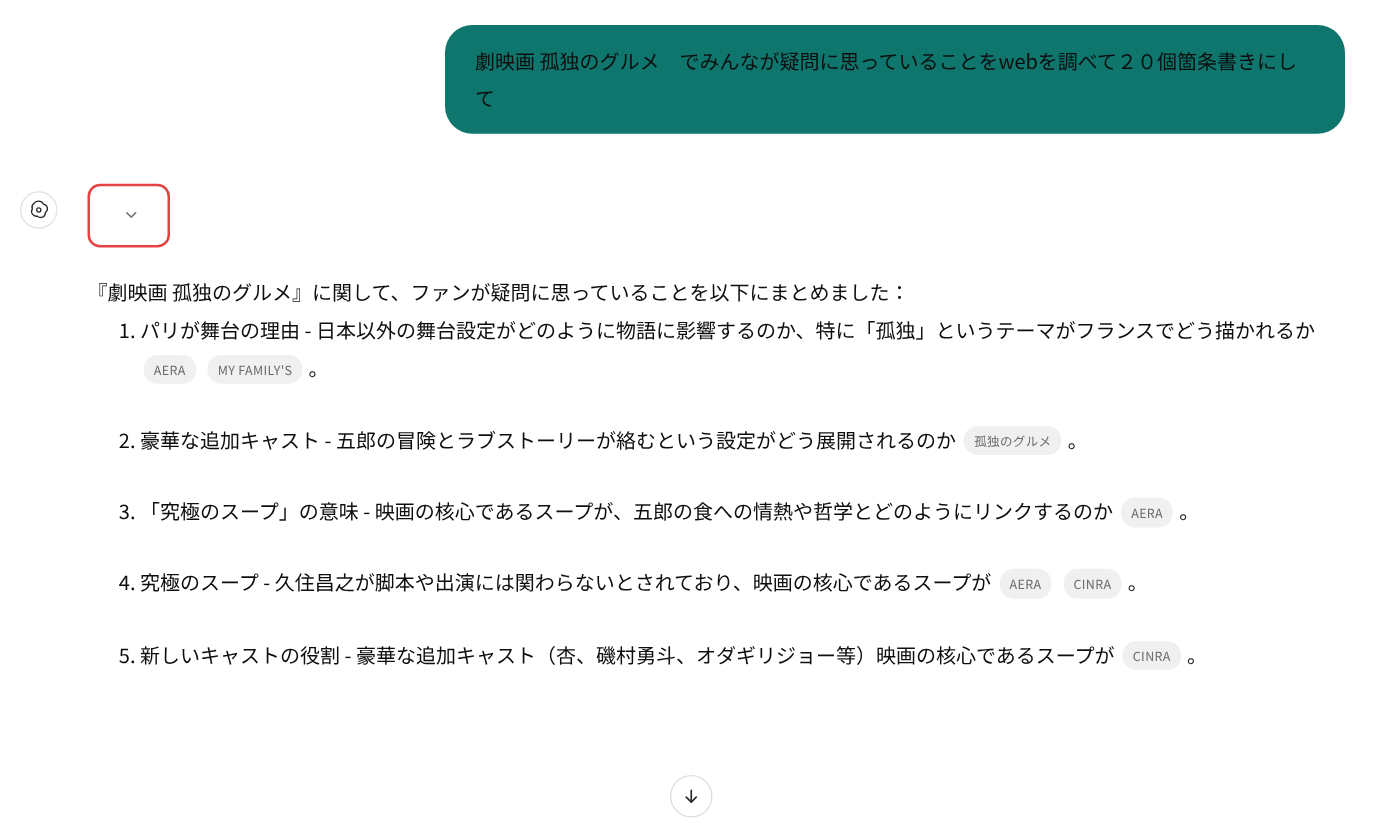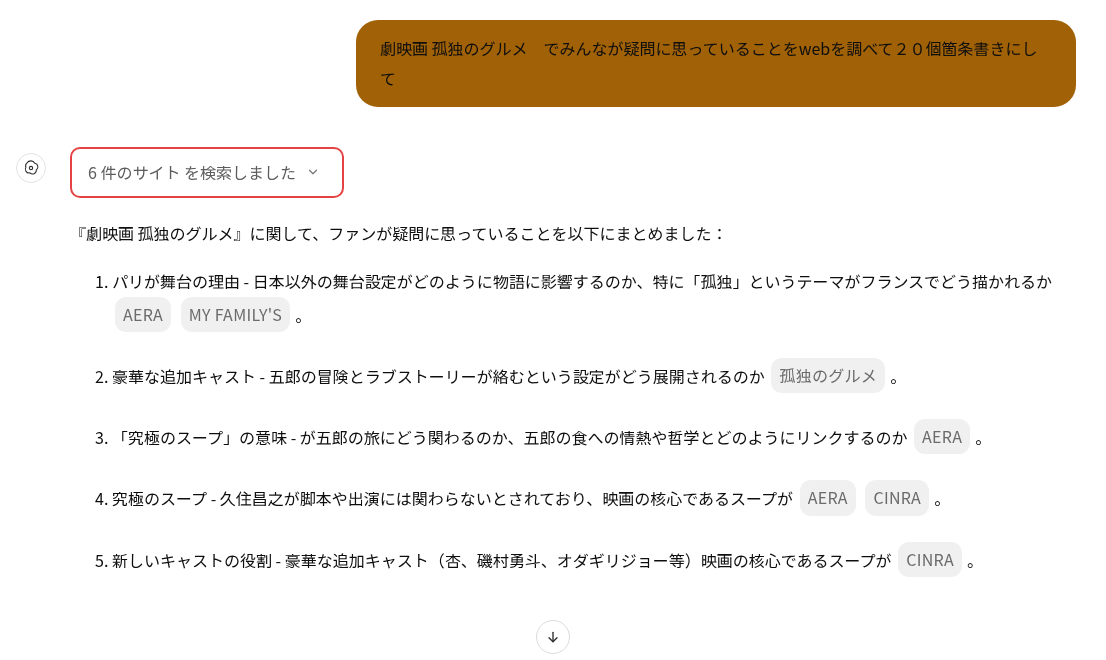--- a/index.html
+++ b/index.html
@@ -10,21 +10,21 @@
     width: 1106px;
     height: 660px;
     overflow: hidden;
     position: relative;
     font-size: 16px;
     line-height: 1.7;
   }
   .container { padding: 20px 30px 0 10px; }
   .user-row { display: flex; justify-content: flex-end; margin-bottom: 40px; }
   .user-bubble {
-    background: #a16207;
+    background: #0f766e;
     border-radius: 22px;
     padding: 14px 24px;
     max-width: 720px;
     color: #0e0e0e;
     line-height: 1.85;
   }
   .assistant-row { display: flex; align-items: flex-start; }
   .avatar-col { width: 46px; min-width: 46px; padding-top: 6px; padding-left: 6px; }
   .avatar {
     width: 30px; height: 30px;
@@ -40,32 +40,32 @@
     border: 2px solid #e54343;
     border-radius: 10px;
     padding: 10px 22px 10px 16px;
     color: #5c5c5c;
     font-size: 16px;
     margin-bottom: 22px;
     cursor: pointer;
   }
   .search-status .chev { margin-left: 10px; }
   .chev svg { width: 14px; height: 14px; stroke: #7a7a7a; }
-  .intro { margin-bottom: 18px; }
+  .intro { }
   .qlist {
     list-style: decimal;
     padding-left: 42px;
   }
   .qlist li { margin-bottom: 26px; line-height: 1.95; }
   .item-title { font-weight: 400; }
   .cite {
     display: inline-block;
     background: #f0f0f0;
     color: #6b6b6b;
-    font-size: 16px;
+    font-size: 10px;
     padding: 2px 8px;
     border-radius: 11px;
     margin: 0 3px;
     vertical-align: 1px;
     letter-spacing: .3px;
     cursor: pointer;
   }
   .period { margin-left: 2px; }
   .scroll-bottom {
     position: absolute;
@@ -98,42 +98,41 @@
         <svg viewBox="0 0 24 24" fill="none" stroke="#2b2b2b" stroke-width="1.4">
           <path d="M12 2.5c2.2 0 4.1 1.3 5 3.2 2 .3 3.7 1.8 4.1 3.9.5 2-.4 4-2 5.1.1 2.1-1.1 4.1-3.1 4.9-1.9.8-4 .3-5.4-1.1-2 .5-4.1-.3-5.3-2-1.2-1.7-1.2-3.9-.1-5.6-.8-1.9-.3-4.1 1.3-5.5C7.9 3.4 10 2.5 12 2.5z"></path>
           <circle cx="12" cy="12" r="2.2"></circle>
         </svg>
       </div>
     </div>
 
     <div class="assistant-body">
 
       <div class="search-status">
-        <span>6 件のサイト を検索しました</span>
         <span class="chev">
           <svg viewBox="0 0 24 24" fill="none" stroke-width="2.2" stroke-linecap="round" stroke-linejoin="round">
               <polyline points="6 9 12 15 18 9"></polyline>
             </svg>
         </span>
       </div>
 
       <div class="intro">『劇映画 孤独のグルメ』に関して、ファンが疑問に思っていることを以下にまとめました：</div>
 
       <ol class="qlist">
         <li>
           <span class="item-title">パリが舞台の理由</span><span> - 日本以外の舞台設定がどのように物語に影響するのか、特に「孤独」というテーマがフランスでどう描かれるか</span>
           <span class="cite">AERA</span>
           <span class="cite">MY FAMILY'S</span><span class="period">。</span>
         </li>
         <li>
           <span class="item-title">豪華な追加キャスト</span><span> - 五郎の冒険とラブストーリーが絡むという設定がどう展開されるのか</span>
           <span class="cite">孤独のグルメ</span><span class="period">。</span>
         </li>
         <li>
-          <span class="item-title">「究極のスープ」の意味</span><span> - が五郎の旅にどう関わるのか、五郎の食への情熱や哲学とどのようにリンクするのか</span>
+          <span class="item-title">「究極のスープ」の意味</span><span> - 映画の核心であるスープが、五郎の食への情熱や哲学とどのようにリンクするのか</span>
           <span class="cite">AERA</span><span class="period">。</span>
         </li>
         <li>
           <span class="item-title">究極のスープ</span><span> - 久住昌之が脚本や出演には関わらないとされており、映画の核心であるスープが</span>
           <span class="cite">AERA</span>
           <span class="cite">CINRA</span><span class="period">。</span>
         </li>
         <li>
           <span class="item-title">新しいキャストの役割</span><span> - 豪華な追加キャスト（杏、磯村勇斗、オダギリジョー等）映画の核心であるスープが</span>
           <span class="cite">CINRA</span><span class="period">。</span>

